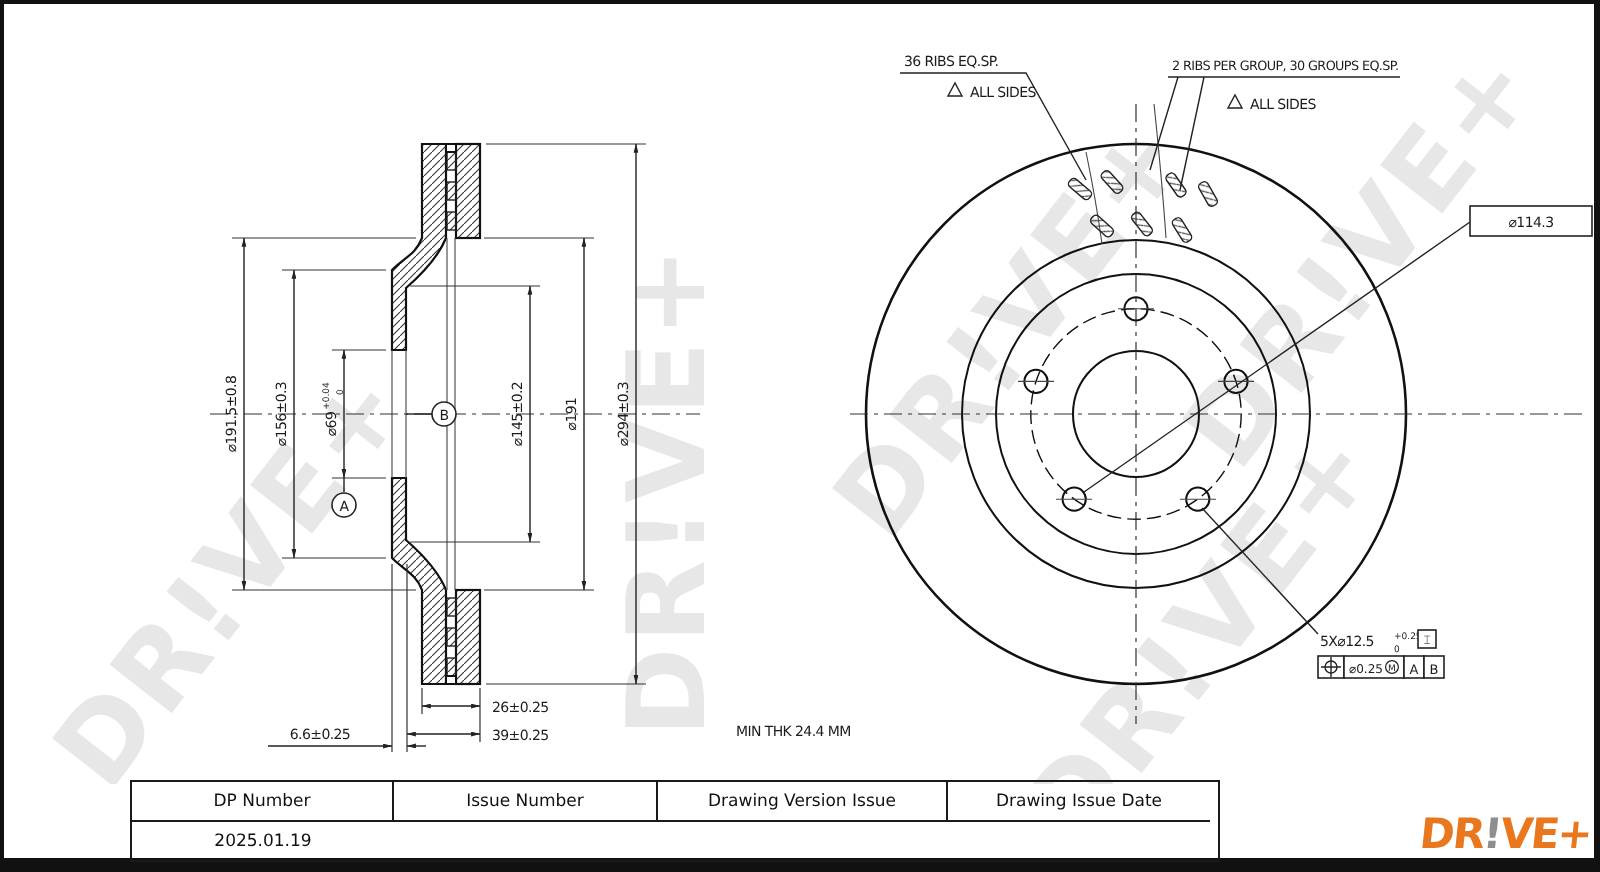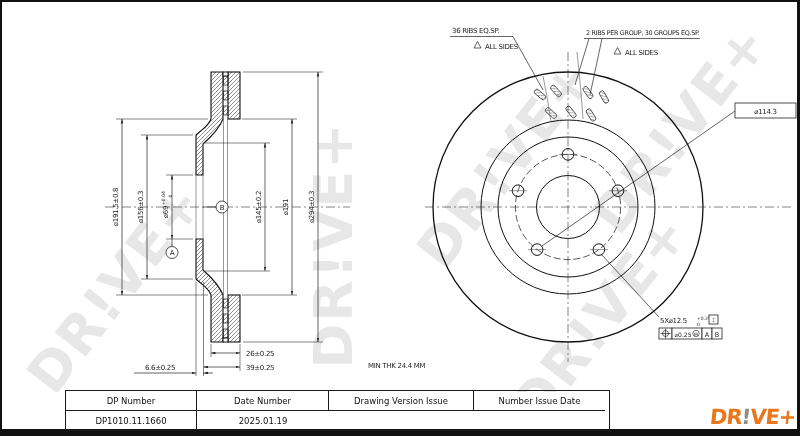--- a/index.html
+++ b/index.html
@@ -231,22 +231,21 @@
       <path d="M614,54 L621,54 L617.5,47.5 Z" fill="none" stroke="#222" stroke-width="0.7"></path>
       <text class="lbl" x="625" y="54.5">ALL SIDES</text>
     </g>
 
     <text class="lbl" x="368" y="368">MIN THK 24.4 MM</text>
   </svg>
 
   
   <div class="tblock">
     <div class="tcell">DP Number</div>
-    <div class="tcell">Date Number</div>
+    <div class="tcell">Issue Number</div>
     <div class="tcell">Drawing Version Issue</div>
-    <div class="tcell last">Number Issue Date</div>
-    <div class="tcell vrow">DP1010.11.1660</div>
+    <div class="tcell last">Drawing Issue Date</div>
     <div class="tcell vrow last">2025.01.19</div>
   </div>
 
   
   <div class="logo"><span class="o">DR</span><span class="g">!</span><span class="o">VE+</span></div>
 </div>
 
 </body></html>

